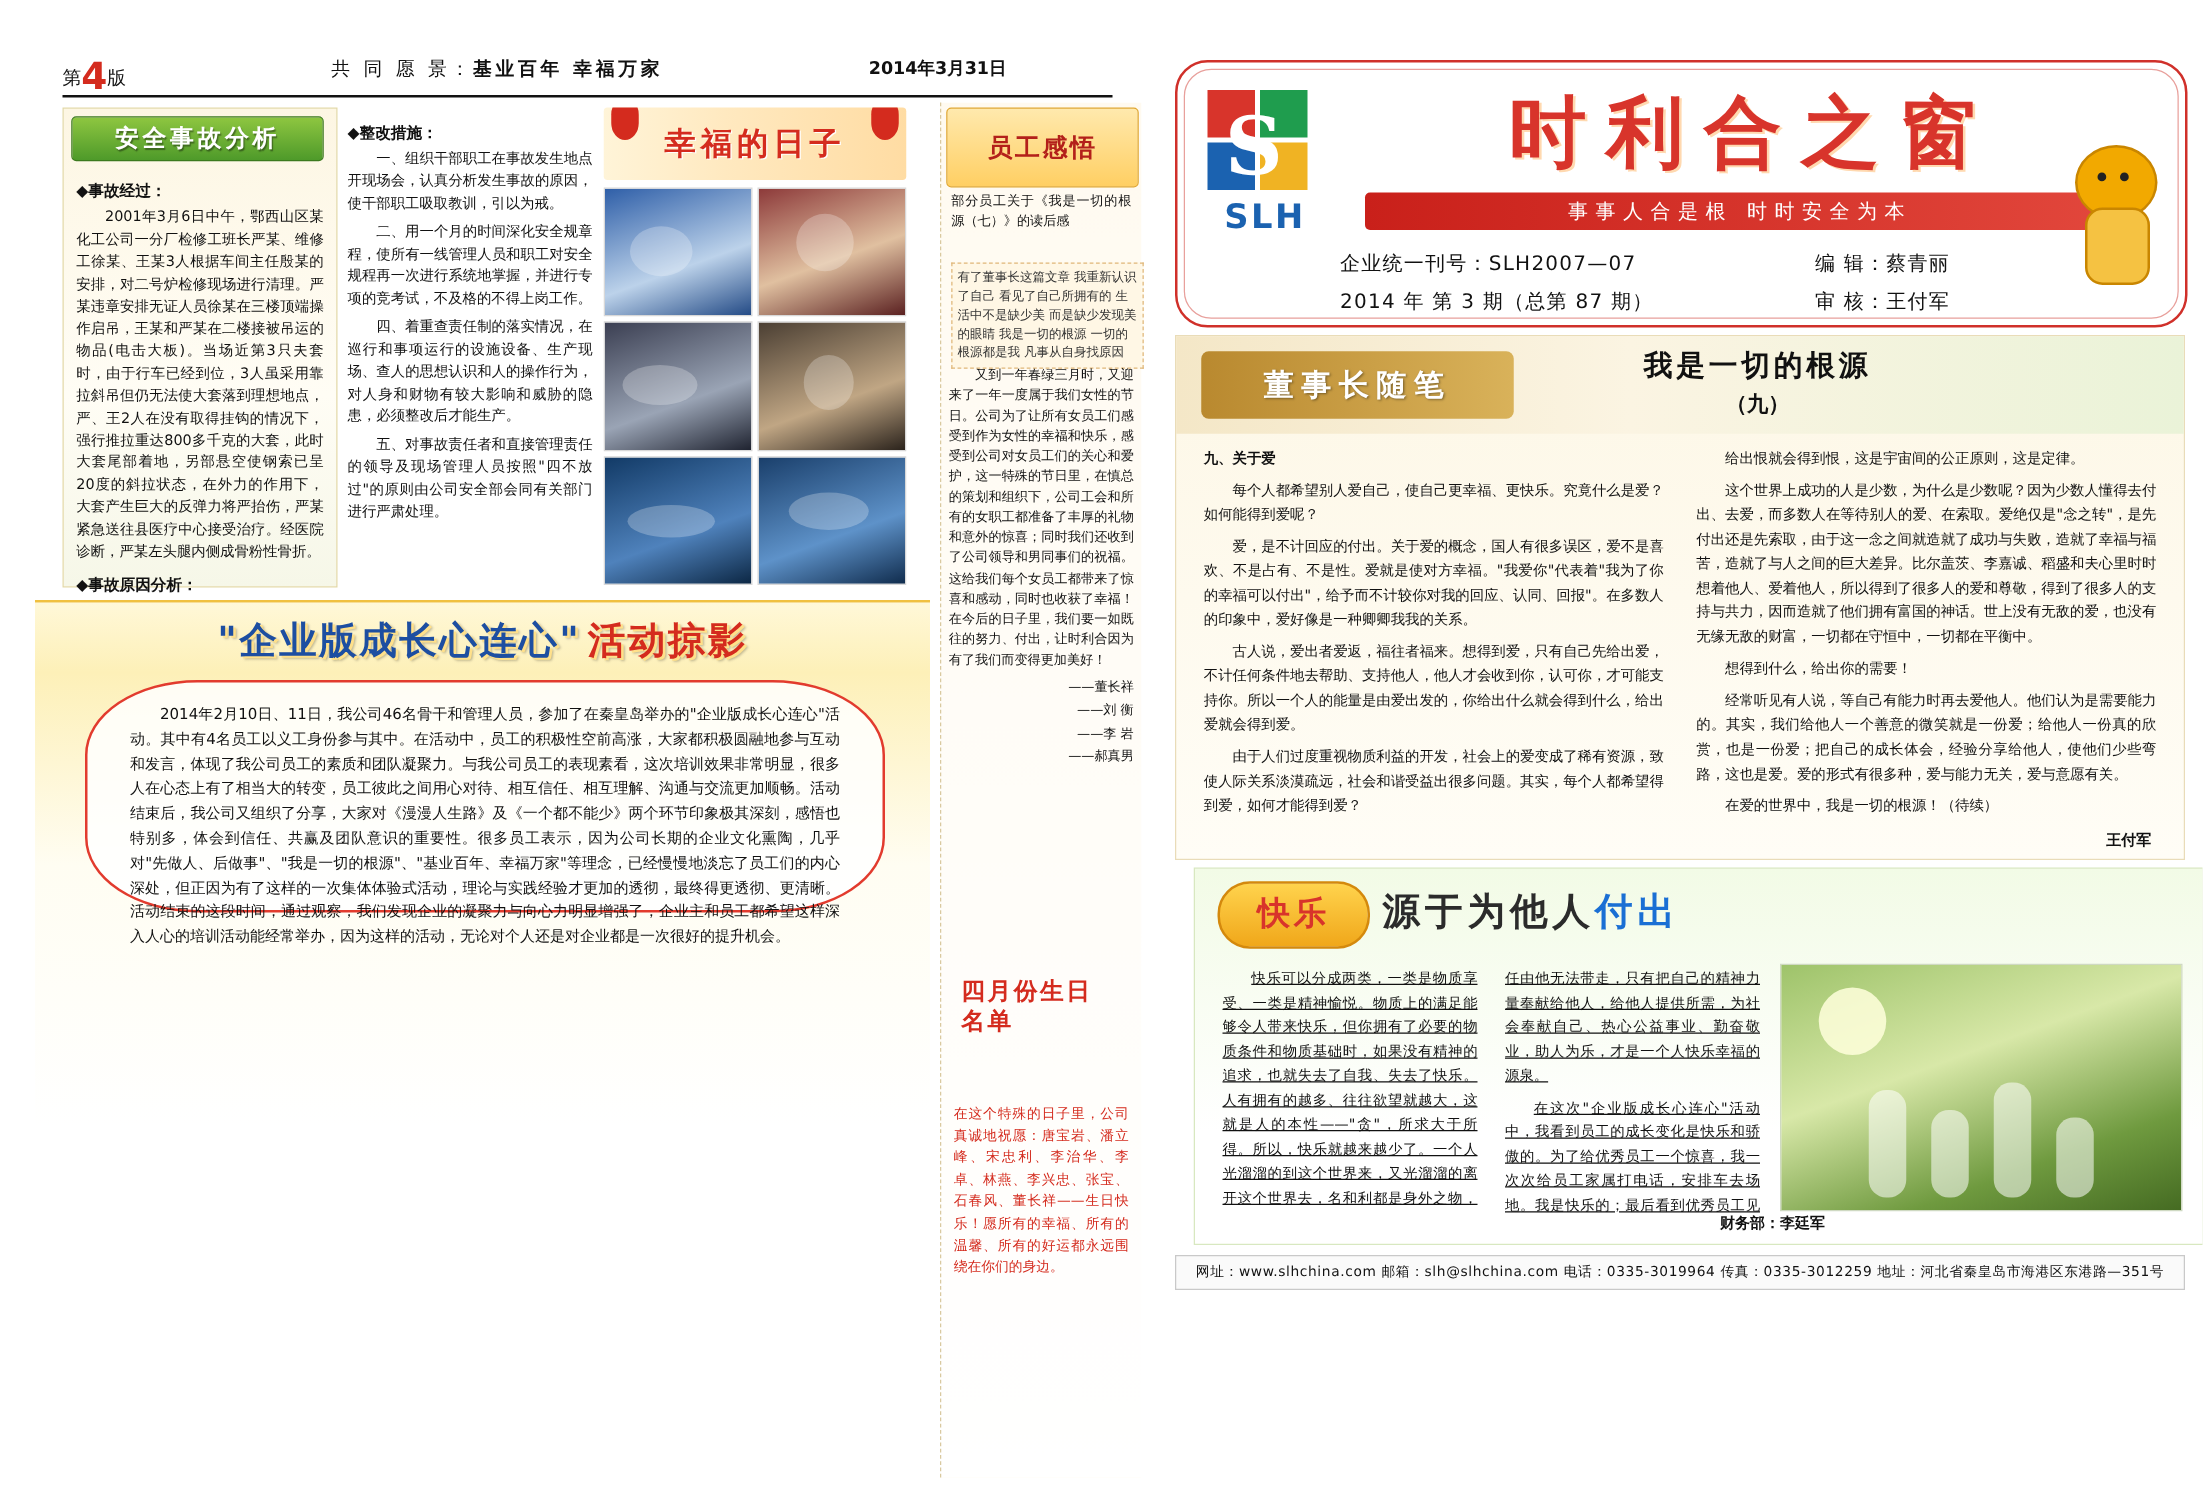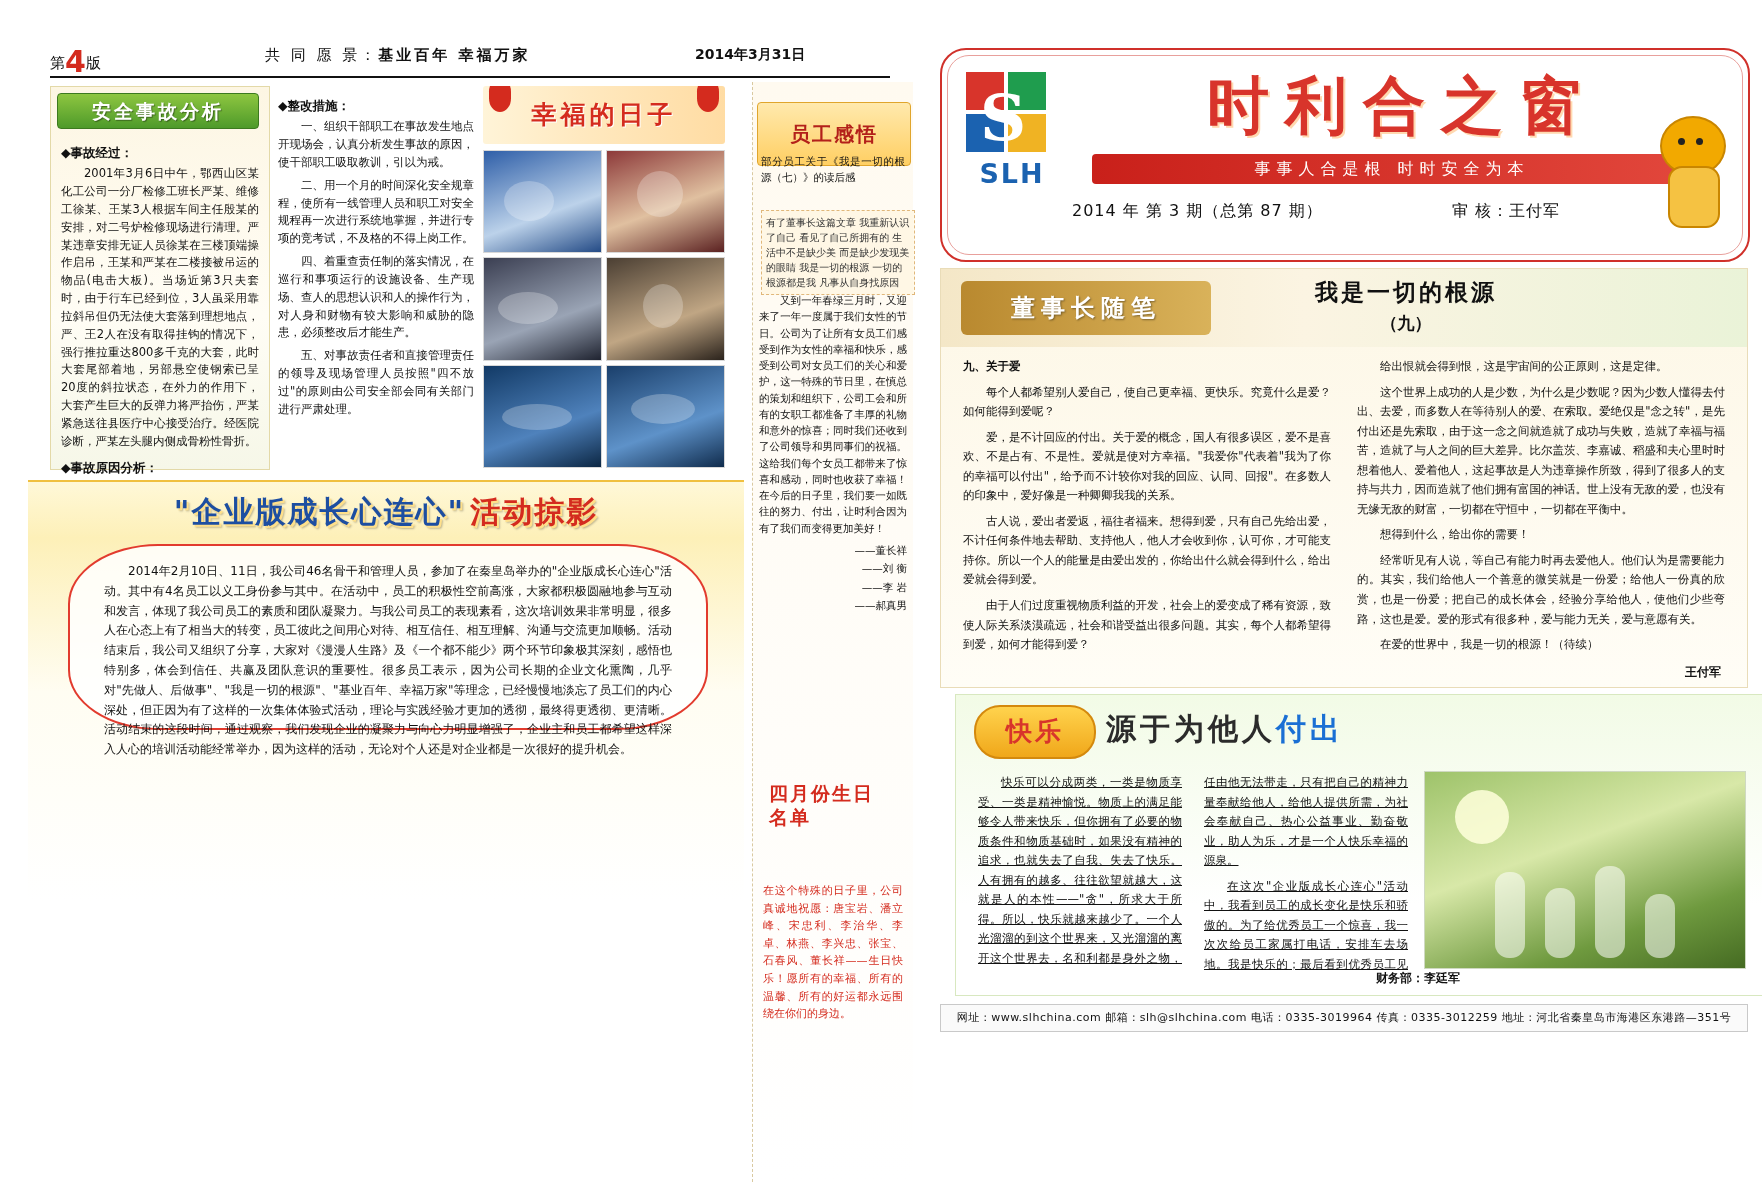--- a/index.html
+++ b/index.html
@@ -81,21 +81,21 @@
   .gp.g2{background:linear-gradient(160deg,#d8cfc2,#f2ece2 60%,#a89a88);}
   .gp.g3{background:linear-gradient(160deg,#c2b4a2,#efe8dc 50%,#9b8c79);}
   .gp.g4{background:linear-gradient(160deg,#8e9aa8,#d8dde4 60%,#6b7885);}
   .gp.g5{background:linear-gradient(160deg,#a79683,#ded3c4 60%,#7d6c58);}
   .gp.g6{background:linear-gradient(160deg,#b8c3cf,#eef2f6 55%,#8996a4);}
 
   
   .lc-col{position:absolute;left:724px;top:0px;width:160px;height:1100px;
      background:linear-gradient(180deg,#fffaf0,#fff);border-left:1px dashed #d9c9a0;}
   .emp-badge{position:absolute;left:4px;top:4px;width:152px;height:62px;
-     background:linear-gradient(180deg,#ffe9ad,#ffcf63);border:1px solid #e0a52c;border-radius:4px;margin-top:16px;}
+     background:linear-gradient(180deg,#ffe9ad,#ffcf63);border:1px solid #e0a52c;border-radius:4px;}
   .emp-badge span{display:block;text-align:center;line-height:62px;font-size:20px;font-weight:bold;color:#b3201a;letter-spacing:2px;}
   .lc-note{position:absolute;left:8px;top:72px;width:144px;font-size:10.5px;line-height:1.5;color:#111;text-align:justify;}
   .lc-quote{position:absolute;left:8px;top:128px;width:144px;font-size:10px;line-height:1.5;color:#333;
      border:1px dashed #e0b77a;padding:4px;background:rgba(255,245,220,.6);}
   .lc-vtext{position:absolute;left:6px;top:210px;width:148px;font-size:10.5px;line-height:1.55;color:#111;text-align:justify;}
   .lc-vtext p{margin:0 0 6px 0;text-indent:2em;}
   .sign{text-align:right;font-size:10.5px;color:#111;margin-top:2px;}
   .april-title{position:absolute;left:16px;top:700px;width:118px;height:92px;}
   .april-title span{display:block;font-size:19px;font-weight:bold;color:#d42b1e;letter-spacing:2px;line-height:1.25;}
   .april-names{position:absolute;left:10px;top:800px;width:140px;font-size:11px;line-height:1.6;color:#d42b1e;text-align:justify;}
@@ -280,20 +280,24 @@
           <div class="sq g"></div>
           <div class="sq b"></div>
           <div class="sq y"></div>
       <div class="s">S</div>
       <div class="slh">SLH</div>
     </div>
     <div class="mh-title">时利合之窗</div>
     <div class="mh-slogan">事事人合是根          时时安全为本</div>
     <div class="mh-meta">
       <div class="row">
+        <div class="c1">企业统一刊号：SLH2007—07</div>
+        <div class="c2">编  辑：蔡青丽</div>
+      </div>
+      <div class="row">
         <div class="c1">2014 年  第 3 期（总第 87 期）</div>
         <div class="c2">审  核：王付军</div>
       </div>
     </div>
     <div class="mascot">
       <div class="mane"></div>
           <div class="head"></div>
       <div class="eye l"></div>
           <div class="eye r"></div>
       <div class="body"></div>
@@ -310,21 +314,21 @@
         <div class="t2">（九）</div>
       </div>
     </div>
     <div class="chair-body">
       <p class="lead">九、关于爱</p>
       <p>每个人都希望别人爱自己，使自己更幸福、更快乐。究竟什么是爱？如何能得到爱呢？</p>
       <p>爱，是不计回应的付出。关于爱的概念，国人有很多误区，爱不是喜欢、不是占有、不是性。爱就是使对方幸福。"我爱你"代表着"我为了你的幸福可以付出"，给予而不计较你对我的回应、认同、回报"。在多数人的印象中，爱好像是一种卿卿我我的关系。</p>
       <p>古人说，爱出者爱返，福往者福来。想得到爱，只有自己先给出爱，不计任何条件地去帮助、支持他人，他人才会收到你，认可你，才可能支持你。所以一个人的能量是由爱出发的，你给出什么就会得到什么，给出爱就会得到爱。</p>
       <p>由于人们过度重视物质利益的开发，社会上的爱变成了稀有资源，致使人际关系淡漠疏远，社会和谐受益出很多问题。其实，每个人都希望得到爱，如何才能得到爱？</p>
       <p>给出恨就会得到恨，这是宇宙间的公正原则，这是定律。</p>
-      <p>这个世界上成功的人是少数，为什么是少数呢？因为少数人懂得去付出、去爱，而多数人在等待别人的爱、在索取。爱绝仅是"念之转"，是先付出还是先索取，由于这一念之间就造就了成功与失败，造就了幸福与福苦，造就了与人之间的巨大差异。比尔盖茨、李嘉诚、稻盛和夫心里时时想着他人、爱着他人，这起事故是人为违章操作所致，得到了很多人的支持与共力，因而造就了他们拥有富国的神话。世上没有无敌的爱，也没有无缘无敌的财富，一切都在守恒中，一切都在平衡中。</p>
+      <p>这个世界上成功的人是少数，为什么是少数呢？因为少数人懂得去付出、去爱，而多数人在等待别人的爱、在索取。爱绝仅是"念之转"，是先付出还是先索取，由于这一念之间就造就了成功与失败，造就了幸福与福苦，造就了与人之间的巨大差异。比尔盖茨、李嘉诚、稻盛和夫心里时时想着他人、爱着他人，所以得到了很多人的爱和尊敬，得到了很多人的支持与共力，因而造就了他们拥有富国的神话。世上没有无敌的爱，也没有无缘无敌的财富，一切都在守恒中，一切都在平衡中。</p>
       <p>想得到什么，给出你的需要！</p>
       <p>经常听见有人说，等自己有能力时再去爱他人。他们认为是需要能力的。其实，我们给他人一个善意的微笑就是一份爱；给他人一份真的欣赏，也是一份爱；把自己的成长体会，经验分享给他人，使他们少些弯路，这也是爱。爱的形式有很多种，爱与能力无关，爱与意愿有关。</p>
       <p>在爱的世界中，我是一切的根源！（待续）</p>
     </div>
     <div class="chair-sign">王付军</div>
   </div>
 
   <div class="joy">
     <div class="joy-head">
       <div class="joy-bub">

